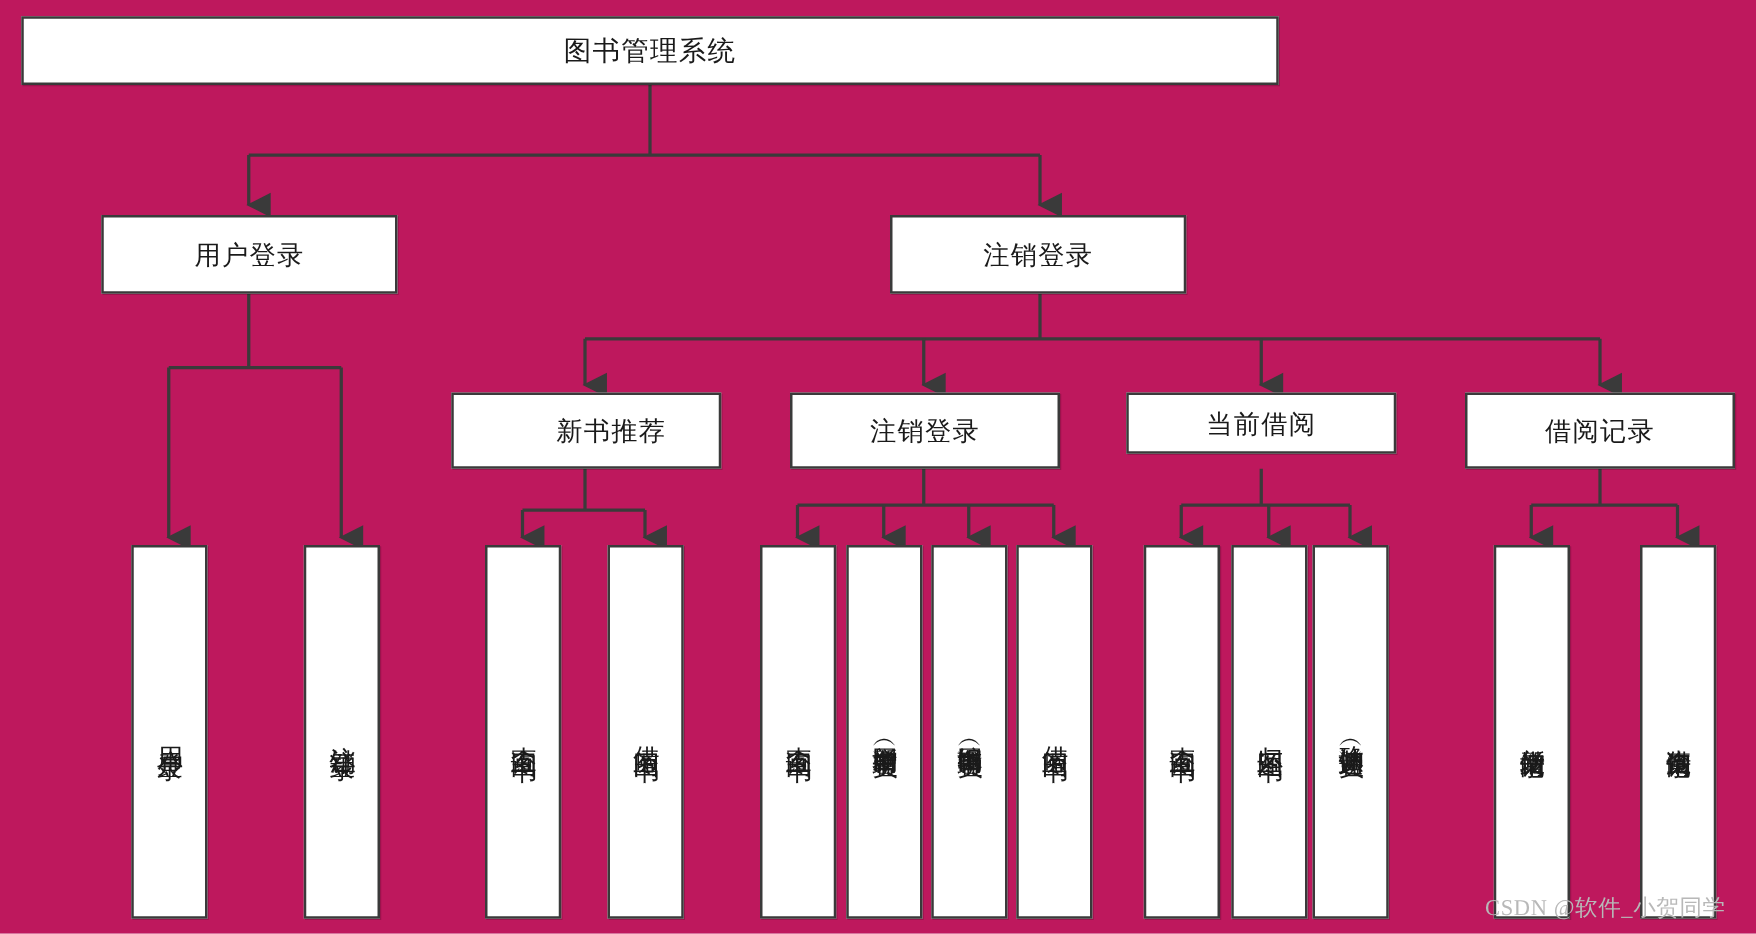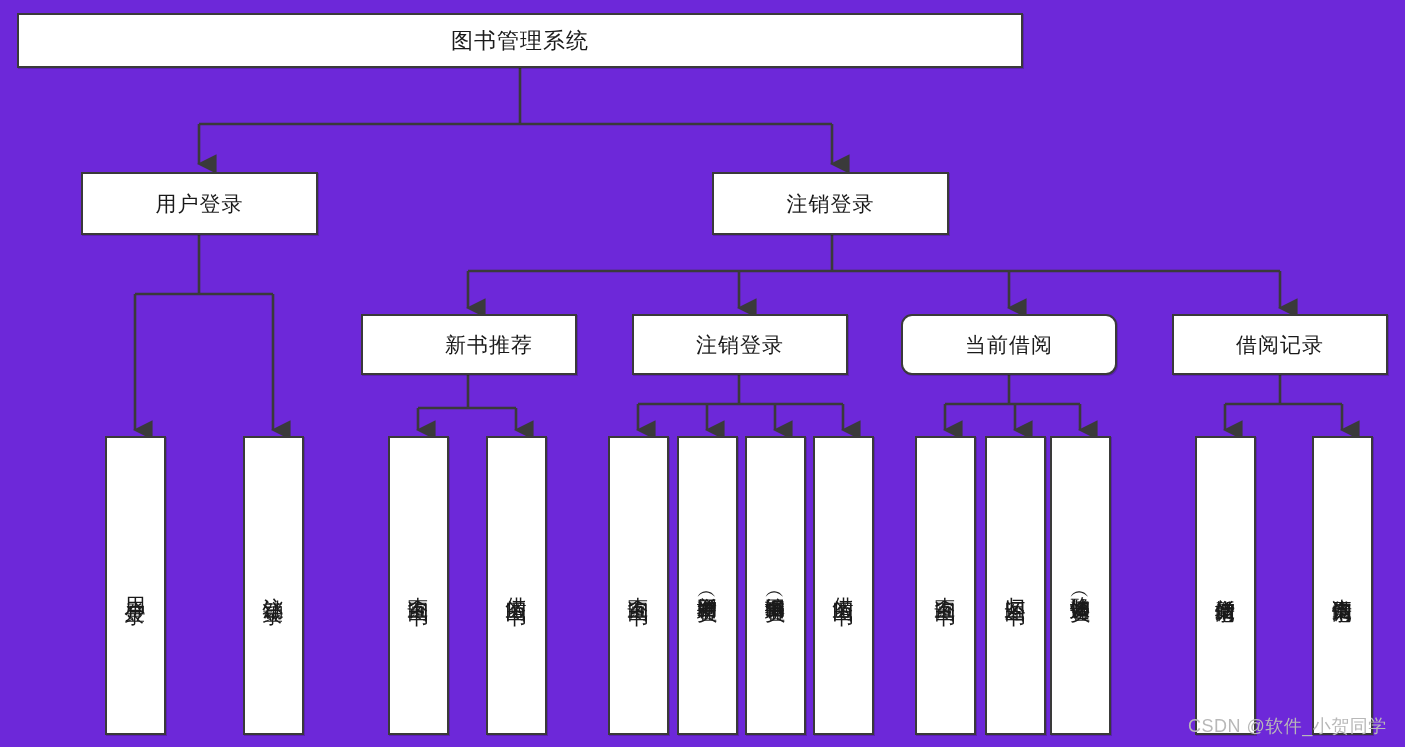--- a/index.html
+++ b/index.html
@@ -7,21 +7,21 @@
     padding: 0;
     background: #ffffff;
   }
   body {
     font-family: "Liberation Sans", "DejaVu Sans", sans-serif;
   }
   #canvas {
     position: relative;
     width: 1405px;
     height: 747px;
-    background: #6d28d9;
+    background: #be185d;
     overflow: hidden;
   }
   .node {
     position: absolute;
     box-sizing: border-box;
     border: 2px solid #3a3a3a;
     background: #ffffff;
     display: flex;
     align-items: center;
     justify-content: center;
@@ -58,20 +58,21 @@
     pointer-events: none;
   }
   .watermark {
     position: absolute;
     left: 1188px;
     top: 714px;
     font-size: 18px;
     color: #b8b8b8;
     white-space: nowrap;
     letter-spacing: 0.5px;
+    font-family: Liberation Serif, serif;
   }
 </style>
 </head>
 <body>
 
 <div id="canvas">
 
   <svg id="edges" viewBox="0 0 1405 747">
     <defs>
       <marker id="arrow" viewBox="0 0 12 12" refX="6" refY="10" markerWidth="9" markerHeight="9" orient="auto-start-reverse">
@@ -136,21 +137,21 @@
   </div>
 
   <div class="node node-h" style="left:361px; top:314px; width:216px; height:61px;padding-left:40px;">
     <span>新书推荐</span>
   </div>
 
   <div class="node node-h" style="left:632px; top:314px; width:216px; height:61px;">
     <span>注销登录</span>
   </div>
 
-  <div class="node node-h" style="left:901px; top:314px; width:216px; height:61px;border-radius:11px;">
+  <div class="node node-h" style="left:901px; top:314px; width:216px; height:49px;">
     <span>当前借阅</span>
   </div>
 
   <div class="node node-h" style="left:1172px; top:314px; width:216px; height:61px;">
     <span>借阅记录</span>
   </div>
 
   <div class="node node-v" style="left:105px; top:436px; width:61px; height:299px;">
     <span>用户登录</span>
   </div>

